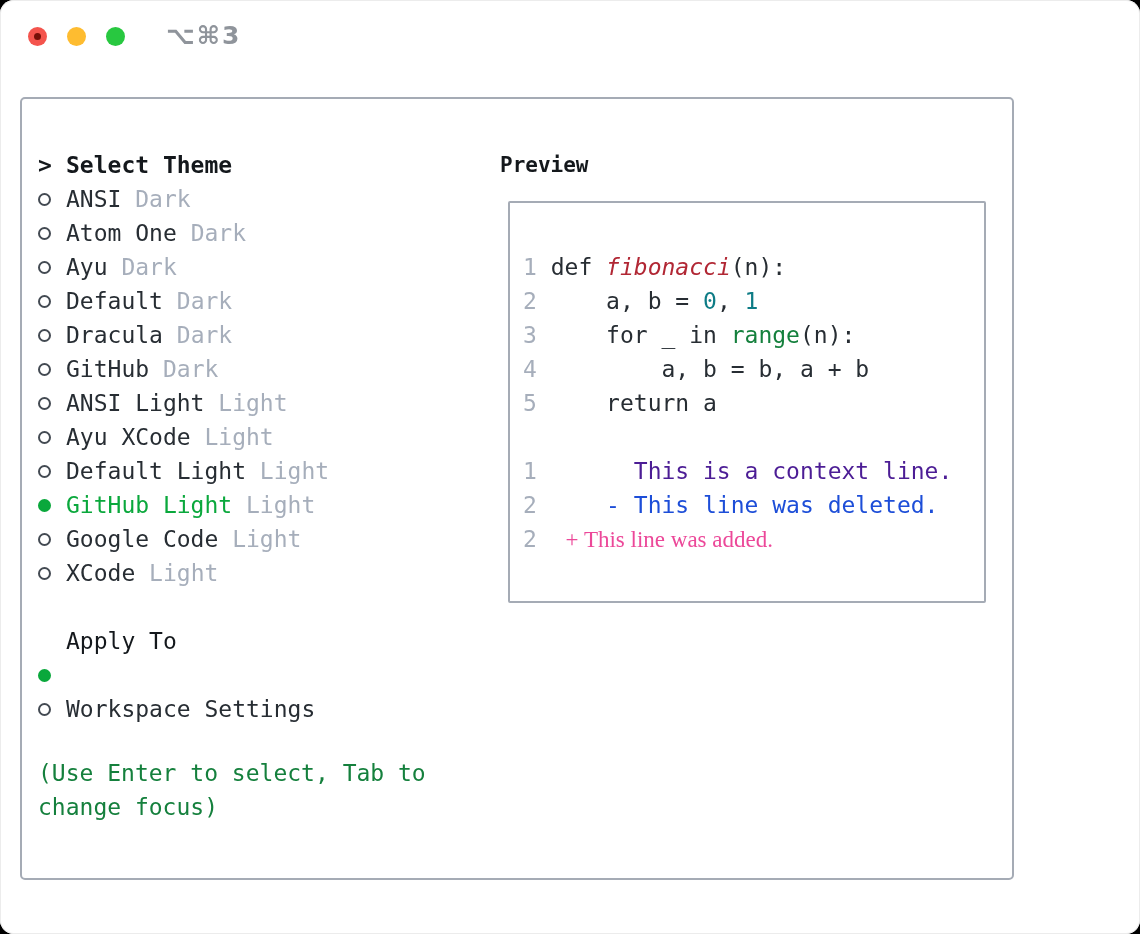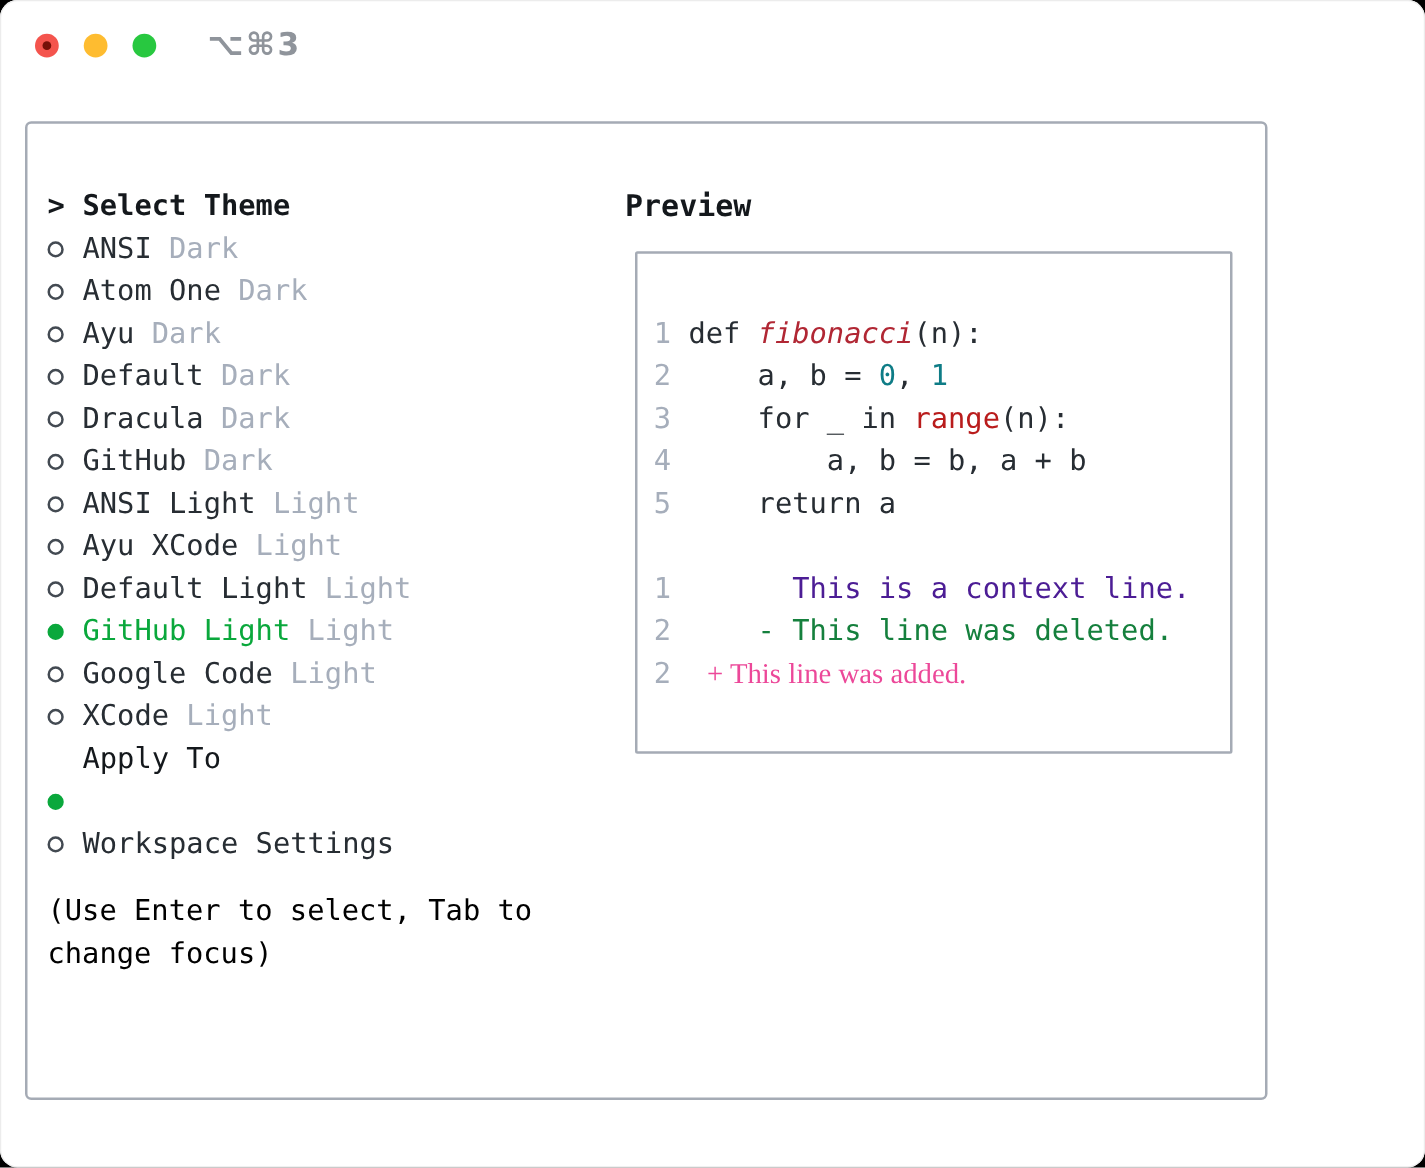--- a/index.html
+++ b/index.html
@@ -38,44 +38,44 @@
   
   .left-col{position:absolute;left:16px;top:49px;}
   .hdr{font-weight:bold;color:#14181c;}
   .hdr-prefix{display:inline-block;width:28px;}
   .bullet-cell{width:28px;display:flex;align-items:center;flex:none;}
   .circle{width:13px;height:13px;border:2px solid #434a52;border-radius:50%;
           box-sizing:border-box;}
   .circle.filled{background:#0aa83c;border-color:#0aa83c;}
   .green{color:#0aa83c;}
   .muted{color:#a6aebb;}
-  .apply-hdr{padding-left:28px;color:#14181c;}
+  .apply-hdr{margin-top:34px;padding-left:28px;color:#14181c;}
   .hint{
-    margin-top:20px;width:412px;font-size:23px;line-height:34px;
-    color:#000000;white-space:normal;
+    margin-top:30px;width:412px;font-size:23px;line-height:34px;
+    color:#15803d;white-space:normal;
   }
   
   .preview-hdr{
     position:absolute;left:478px;top:49px;height:34px;display:flex;
-    align-items:center;font-size:24px;font-weight:bold;color:#14181c;
+    align-items:center;font-size:21px;font-weight:bold;color:#14181c;
   }
   .preview-box{
     position:absolute;left:486px;top:102px;width:478px;height:402px;
     border:2px solid #a5abb5;border-radius:2px;box-sizing:border-box;
     padding:47px 0 0 13px;background:#fff;overflow:hidden;
   }
   .code-line{height:34px;display:flex;align-items:center;font-size:23px;
              white-space:pre;}
   .lnum{color:#a6aebb;}
   .c-fg{color:#272d33;}
   .c-red{color:#b12734;font-style:italic;}
   .c-teal{color:#0e7c86;}
-  .c-blue{color:#b91c1c;}
+  .c-blue{color:#15803d;}
   .c-ctx{color:#4c1d95;margin-top:29px;}
-  .c-del{color:#15803d;}
+  .c-del{color:#1d4ed8;}
   .c-add{color:#ec4899;font-family:Liberation Serif, serif;}
 </style>
 </head>
 <body>
 
 <div class="window">
 
   <div class="traffic">
     <div class="light light-close">
       <span class="modified-dot"></span>

